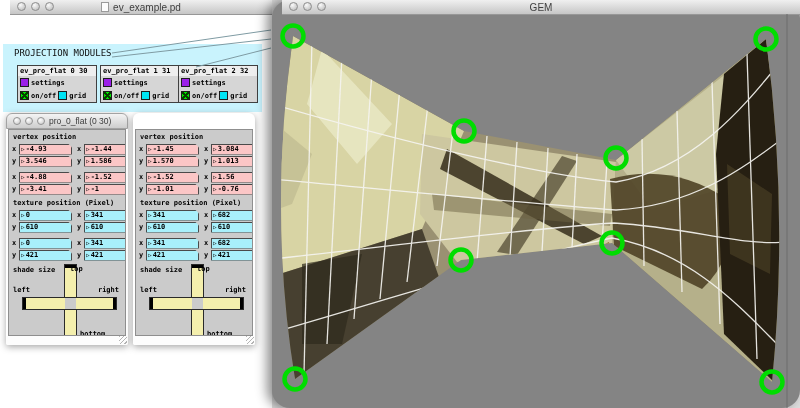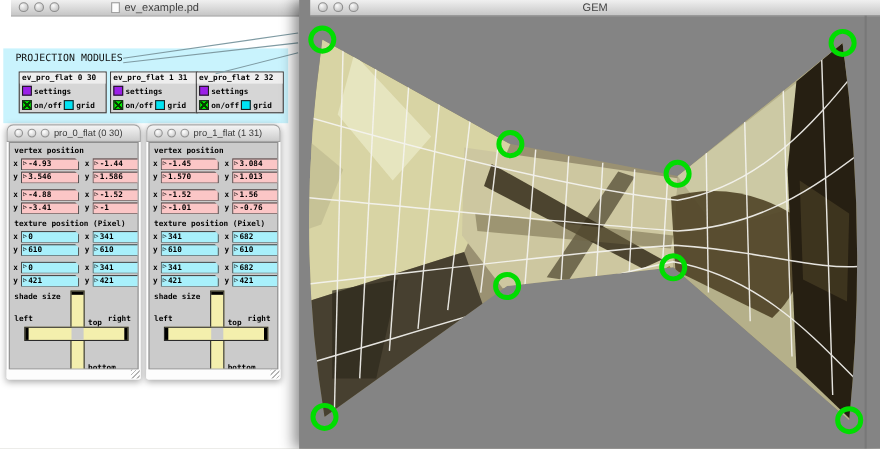--- a/index.html
+++ b/index.html
@@ -73,28 +73,28 @@
   .shade-label{position:absolute;left:1px;top:2px;}
   .vslider{position:absolute;left:52px;top:0;width:13px;height:80px;background:#f4efad;
            border:1px solid #2a2a2a;box-sizing:border-box;}
   .vslider::before,.vslider::after{content:"";position:absolute;left:0;right:0;height:3px;background:#000;}
   .vslider::before{top:0;} .vslider::after{bottom:0;}
   .hslider{position:absolute;left:10px;top:33px;width:95px;height:13px;background:#f4efad;
            border:1px solid #2a2a2a;box-sizing:border-box;}
   .hslider::before,.hslider::after{content:"";position:absolute;top:0;bottom:0;width:3px;background:#000;}
   .hslider::before{left:0;} .hslider::after{right:0;}
   .cross-center{position:absolute;left:53px;top:34px;width:11px;height:11px;background:#cbcbcb;}
-  .lbl-top{position:absolute;left:68px;top:1px;margin-top:24px;}
+  .lbl-top{position:absolute;left:58px;top:1px;}
   .lbl-left{position:absolute;left:1px;top:22px;}
   .lbl-right{position:absolute;right:3px;top:22px;}
   .lbl-bottom{position:absolute;left:68px;top:66px;}
 
   
   .gem-window{left:272px;top:0;width:528px;height:408px;background:#848484;
-              box-shadow:-5px 0 12px rgba(0,0,0,.45);}
+              box-shadow:-5px 0 12px rgba(0,0,0,.45);border-radius:18px;}
   .gem-canvas{position:absolute;left:0;top:14px;width:528px;height:394px;display:block;}
 </style>
 </head>
 <body>
 
 <div class="window pd-window">
   <div class="titlebar">
     <div class="lights">
       <span class="light"></span>
       <span class="light"></span>
@@ -276,28 +276,20 @@
         <span class="lbl-right">right</span>
         <span class="lbl-bottom">bottom</span>
       </div>
     </div>
     <div class="sw-bottom">
       <span class="grip"></span>
     </div>
   </div>
 
   <div class="subwindow sw1">
-    <div class="sw-titlebar">
-      <span class="sw-lights">
-        <span class="sw-light"></span>
-        <span class="sw-light"></span>
-        <span class="sw-light"></span>
-      </span>
-      <span>pro_1_flat (1 31)</span>
-    </div>
     <div class="sw-content">
       <div class="sec-heading">vertex position</div>
       <div class="vrow">
         <span class="vlabel">x</span>
         <span class="nbx pink">
             <span class="tri">▷</span>
             <span>-1.45</span>
           </span>
         <span class="vlabel c2">x</span>
         <span class="nbx pink">

